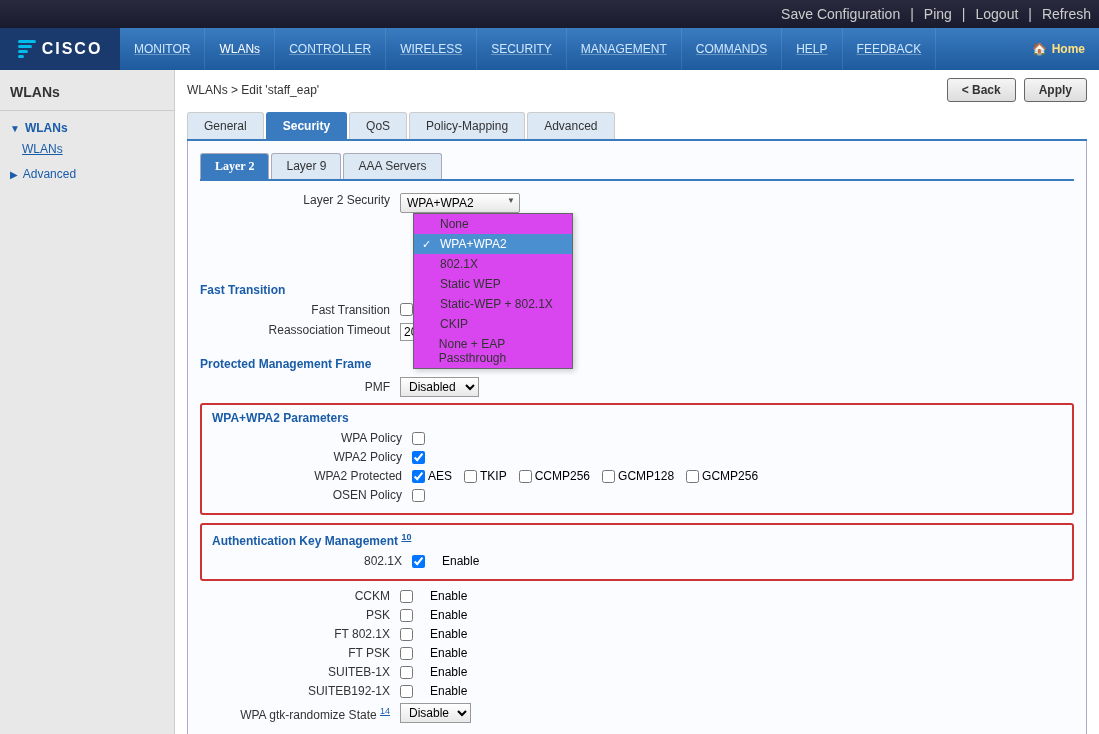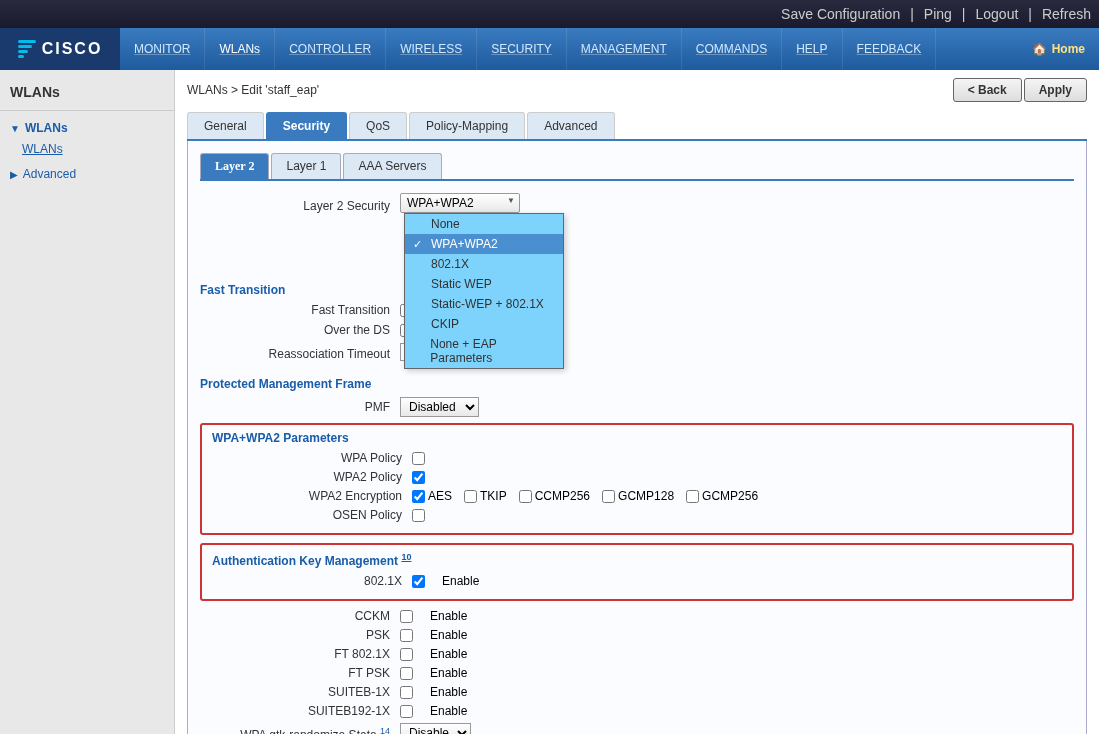--- a/index.html
+++ b/index.html
@@ -152,21 +152,21 @@
     #page-header {
       display: flex;
       align-items: center;
       justify-content: space-between;
       margin-bottom: 10px;
     }
     #breadcrumb {
       font-size: 12px;
       color: #333;
     }
-    #header-buttons { display: flex; gap: 2px; }
+    #header-buttons { display: flex; gap: 8px; }
     .btn {
       padding: 4px 14px;
       font-size: 12px;
       font-weight: bold;
       cursor: pointer;
       border: 1px solid #666;
       background: linear-gradient(to bottom, #f5f5f5, #ddd);
       border-radius: 3px;
       color: #333;
     }
@@ -224,21 +224,21 @@
     .inner-tab.active {
       background: #3a7bbf;
       color: #fff;
       font-weight: bold;
       font-family: Liberation Serif, serif;
     }
 
     
     .form-row {
       display: flex;
-      align-items: flex-end;
+      align-items: flex-start;
       margin-bottom: 6px;
     }
     .form-label {
       width: 200px;
       text-align: right;
       padding-right: 10px;
       color: #333;
       font-size: 12px;
     }
 
@@ -258,22 +258,22 @@
       content: '▼';
       position: absolute;
       right: 4px;
       top: 2px;
       font-size: 8px;
       color: #555;
     }
     .dropdown-menu {
       position: absolute;
       top: 100%;
-      left: 4px;
-      background: #7dd3fc;
+      left: 13px;
+      background: #d946ef;
       border: 1px solid #666;
       z-index: 100;
       min-width: 160px;
       box-shadow: 2px 2px 6px rgba(0,0,0,0.2);
     }
     .dropdown-item {
       padding: 3px 8px;
       cursor: pointer;
       font-size: 12px;
       color: #333;
@@ -431,21 +431,21 @@
       <div class="tab active">Security</div>
       <div class="tab">QoS</div>
       <div class="tab">Policy-Mapping</div>
       <div class="tab">Advanced</div>
     </div>
 
     <div class="content-panel">
 
       <div class="inner-tab-bar">
         <div class="inner-tab active">Layer 2</div>
-        <div class="inner-tab">Layer 1</div>
+        <div class="inner-tab">Layer 9</div>
         <div class="inner-tab">AAA Servers</div>
       </div>
 
       <div class="form-row" style="position:relative;">
         <div class="form-label">Layer 2 Security</div>
         <div class="dropdown-wrap">
           <div class="dropdown-display">WPA+WPA2</div>
 
           <div class="dropdown-menu">
             <div class="dropdown-item">
@@ -467,34 +467,30 @@
             <div class="dropdown-item">
               <span class="checkmark"></span>
               <span>Static-WEP + 802.1X</span>
             </div>
             <div class="dropdown-item">
               <span class="checkmark"></span>
               <span>CKIP</span>
             </div>
             <div class="dropdown-item">
               <span class="checkmark"></span>
-              <span>None + EAP Parameters</span>
+              <span>None + EAP Passthrough</span>
             </div>
           </div>
         </div>
       </div>
 
       <div class="ft-section" style="margin-top: 70px;">
         <div class="section-header">Fast Transition</div>
         <div class="form-row">
           <div class="form-label">Fast Transition</div>
-          <input type="checkbox" style="">
-        </div>
-        <div class="form-row">
-          <div class="form-label">Over the DS</div>
           <input type="checkbox" style="">
         </div>
         <div class="form-row">
           <div class="form-label">Reassociation Timeout</div>
           <input type="text" value="20" style="width: 40px; font-size: 12px; border: 1px solid rgb(153, 153, 153); padding: 1px 3px;">
           <span style="margin-left:6px;">Seconds</span>
         </div>
       </div>
 
       <div>
@@ -513,21 +509,21 @@
         <div class="section-header" style="margin-top:0;">WPA+WPA2 Parameters</div>
         <div class="check-row">
           <div class="check-label">WPA Policy</div>
           <input type="checkbox" style="">
         </div>
         <div class="check-row">
           <div class="check-label">WPA2 Policy</div>
           <input type="checkbox" checked="" style="">
         </div>
         <div class="check-row">
-          <div class="check-label">WPA2 Encryption</div>
+          <div class="check-label">WPA2 Protected</div>
           <div class="enc-row">
             <div class="enc-item">
               <input type="checkbox" checked="" style="">
               <span>AES</span>
             </div>
             <div class="enc-item">
               <input type="checkbox" style="">
               <span>TKIP</span>
             </div>
             <div class="enc-item">

